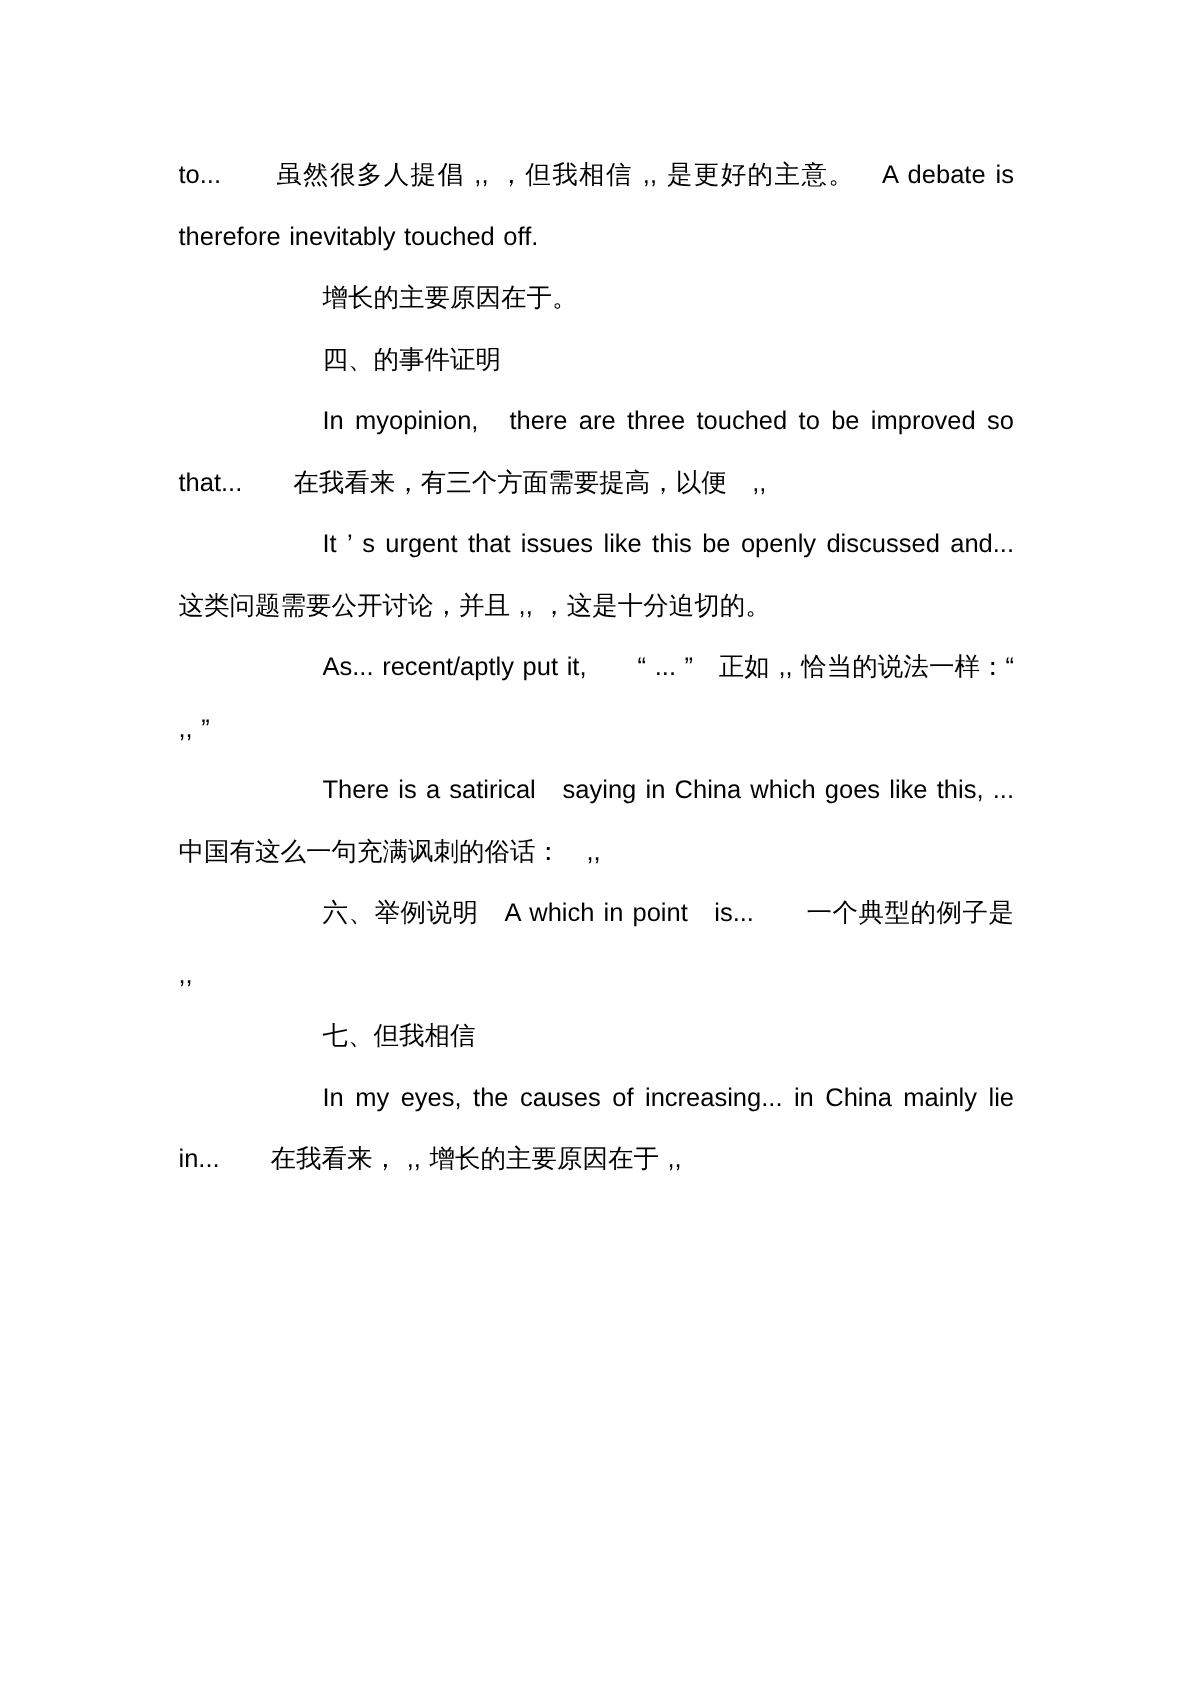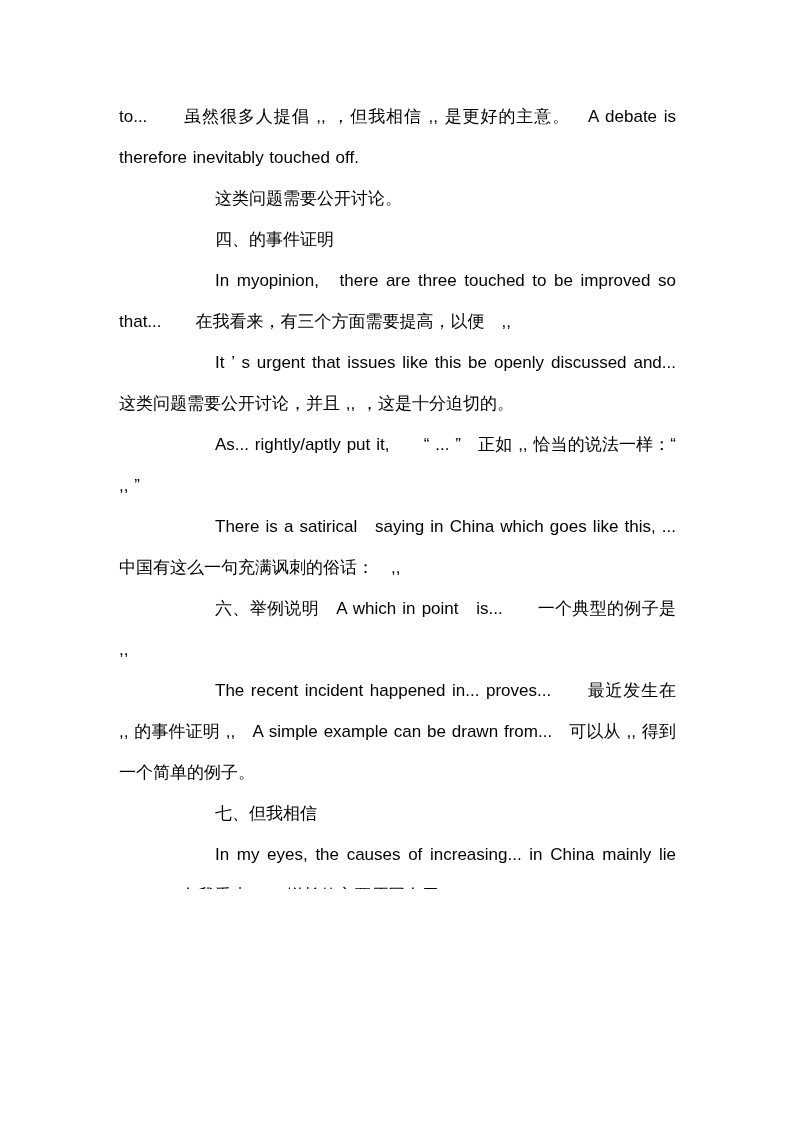--- a/index.html
+++ b/index.html
@@ -30,24 +30,23 @@
   .doc-body p.indent {
     text-indent: 96px;
   }
 </style>
 </head>
 <body>
 
 <div class="page">
   <div class="doc-body">
     <p>to...　　虽然很多人提倡 ,, ，但我相信 ,, 是更好的主意。　A debate is therefore inevitably touched off.</p>
-    <p class="indent">这类问题需要公开讨论。</p>
+    <p class="indent">增长的主要原因在于。</p>
     <p class="indent">四、的事件证明</p>
     <p class="indent">In myopinion,　there are three touched to be improved so that...　　在我看来，有三个方面需要提高，以便　,,</p>
     <p class="indent">It ’ s urgent that issues like this be openly discussed and...　　这类问题需要公开讨论，并且 ,, ，这是十分迫切的。</p>
-    <p class="indent">As... rightly/aptly put it,　　“ ... ”　正如 ,, 恰当的说法一样：“ ,, ”</p>
+    <p class="indent">As... recent/aptly put it,　　“ ... ”　正如 ,, 恰当的说法一样：“ ,, ”</p>
     <p class="indent">There is a satirical　saying in China which goes like this, ...　中国有这么一句充满讽刺的俗话：　,,</p>
     <p class="indent">六、举例说明　A which in point　is...　　一个典型的例子是 ,,</p>
-    <p class="indent">The recent incident happened in... proves...　　最近发生在 ,, 的事件证明 ,,　A simple example can be drawn from...　可以从 ,, 得到一个简单的例子。</p>
     <p class="indent">七、但我相信</p>
     <p class="indent">In my eyes, the causes of increasing... in China mainly lie in...　　在我看来， ,, 增长的主要原因在于 ,,</p>
   </div>
 </div>
 
 </body></html>

